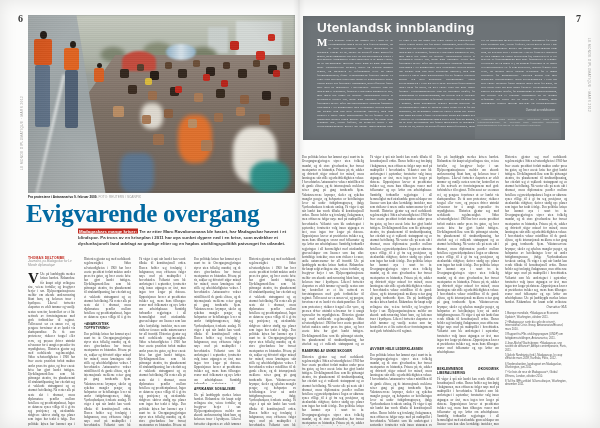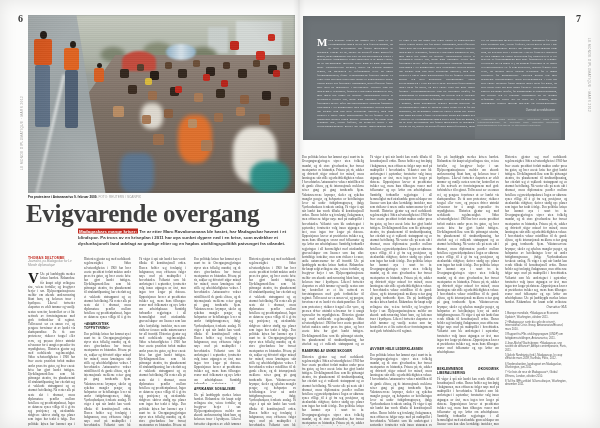--- a/index.html
+++ b/index.html
@@ -58,21 +58,21 @@
   .g-legs{border-radius:2px;}
   .ph-grain{left:0;top:0;width:267px;height:178px;
     background:repeating-linear-gradient(0deg,rgba(255,255,255,.03) 0 1px,rgba(0,0,0,.03) 1px 2px),
                radial-gradient(ellipse at 50% 40%,rgba(0,0,0,0) 60%,rgba(0,0,0,.10) 100%);}
   
   .cap{left:28px;top:195px;width:380px;height:8px;overflow:hidden;}
   .capin{width:200%;transform:scale(.5);transform-origin:0 0;font-size:6.4px;line-height:1.2;color:#9a9a98;}
   .capb{font-weight:bold;color:#222;}
   
   .headline{left:26px;top:200px;width:280px;font-family:"Liberation Serif",serif;font-weight:700;
-            font-size:25px;letter-spacing:-0.3px;color:#404040;}
+            font-size:25px;letter-spacing:-0.3px;color:#0369a1;}
   
   .lead{left:78px;top:228px;width:217px;height:26px;overflow:hidden;}
   .leadin{width:200%;transform:scale(.5);transform-origin:0 0;font-size:8.8px;line-height:1.38;font-weight:bold;color:#3c3c3c;text-align:left;}
   .lead-label{background:#c0281e;color:#fff;padding:0 2px;}
   
   .byl{left:28px;top:256px;width:47px;height:14px;overflow:hidden;}
   .bylin{width:200%;transform:scale(.5);transform-origin:0 0;}
   .byl-name{font-size:6.8px;font-weight:bold;color:#c0281e;letter-spacing:.3px;}
   .byl-role{font-size:6px;line-height:1.25;color:#8a8a8a;font-style:italic;}
   
@@ -187,20 +187,21 @@
   <div class="abs col" style="left:249px;top:257px;width:47px;height:169px;">
     <div class="g">Historien gjentar seg med nedslående regelmessighet. Siden selvstendigheten i 1960 har hver eneste president forlatt makten under press fra gaten, og hver eneste krise har gjort landet fattigere. Utviklingsmodellene som ble påtvunget utenfra, fra planøkonomi til strukturtilpasning, har etterlatt seg et vaklende statsapparat og en utarmet befolkning. Nå venter alle på neste akt i dramaet, mens diplomatene pendler mellom hotellene og presidentpalasset. Ingen av aktørene synes villige til å gi fra seg posisjoner, og utenlandske rådgivere skriver stadig nye planer som ingen har tenkt å følge. Den politiske krisen har lammet øya i snart tre år. Overgangsregjeringen styrer uten folkelig mandat, og de store giverlandene har frosset mesteparten av bistanden. Prisene på ris, sukker og drivstoff stiger måned for måned, mens lønningene står stille og arbeidsledigheten vokser. I hovedstaden vokser mistilliten til de gamle elitene, og de internasjonale meklerne reiser gang på gang tomhendte hjem. Valutareservene krymper, skoler og sykehus mangler penger, og halvparten av befolkningen lever nå under fattigdomsgrensen, ifølge Verdensbankens ferskeste anslag. Få våger å spå når landet kan vende tilbake til konstitusjonell orden. Hæren holder seg foreløpig i bakgrunnen, men offiserene følger nøye med på maktspillet i hovedstaden. Veikartet som ble undertegnet i september, forutsetter valg innen utgangen av året, men ingen tror lenger på datoene. Opposisjonen krever at presidenten trekker seg, mens hans tilhengere svarer med folkemøter og nye løfter om arbeidsplasser. Ute på landsbygda merkes krisen hardest. Risbøndene får knapt solgt avlingene sine, veiene forfaller, og kvegtyver herjer i sør. Hjelpeorganisasjonene melder om økende underernæring blant barn, og koleraen truer i kystbyene. Likevel fortsetter eksporten av edelt tømmer og vanilje nesten som før, kontrollert av et lite nettverk av forretningsmenn med gode forbindelser til regimet. Tollvesenet ser en annen vei, og pengene forsvinner ut av landet via skatteparadiser.</div>
   </div>
 
   <div class="abs fold"></div>
 
   <div class="abs pagenum" style="left:576px;top:13px;">7</div>
   <div class="abs vtext" style="left:590px;top:38px;transform:rotate(90deg) scale(.5);">LE MONDE DIPLOMATIQUE · MARS 2012</div>
 
   <div class="abs box">
+    <div class="box-title">Utenlandsk innblanding</div>
     <div class="bcol" style="left:14px;top:22px;width:76px;height:92px;">
       <div class="bg1"><span class="dcw">M</span><span>Den politiske krisen har lammet øya i snart tre år. Overgangsregjeringen styrer uten folkelig mandat, og de store giverlandene har frosset mesteparten av bistanden. Prisene på ris, sukker og drivstoff stiger måned for måned, mens lønningene står stille og arbeidsledigheten vokser. I hovedstaden Antananarivo vokser mistilliten til de gamle elitene, og de internasjonale meklerne reiser gang på gang tomhendte hjem. Valutareservene krymper, skoler og sykehus mangler penger, og halvparten av befolkningen lever nå under fattigdomsgrensen, ifølge Verdensbankens ferskeste anslag. Få våger å spå når landet kan vende tilbake til konstitusjonell orden. Hæren holder seg foreløpig i bakgrunnen, men offiserene følger nøye med på maktspillet i hovedstaden. Veikartet som ble undertegnet i september, forutsetter valg innen utgangen av året, men ingen tror lenger på datoene. Opposisjonen krever at presidenten trekker seg, mens hans tilhengere svarer med folkemøter og nye løfter om arbeidsplasser. Samtidig forhandler regjeringen i all hemmelighet med utenlandske gruveselskaper om lisenser som kan sikre kortsiktige inntekter, men som risikerer å rasere unike naturressurser for all fremtid. Ute på landsbygda merkes krisen hardest. Risbøndene får knapt solgt avlingene sine, veiene forfaller, og kvegtyver herjer i sør. Hjelpeorganisasjonene melder om økende underernæring blant barn, og koleraen truer i kystbyene. Likevel fortsetter eksporten av edelt tømmer og vanilje nesten som før, kontrollert av et lite nettverk av forretningsmenn med gode forbindelser til regimet. Tollvesenet ser en annen vei, og pengene forsvinner ut av landet via skatteparadiser. De få som protesterer, risikerer fengsel eller verre, og pressen driver utstrakt selvsensur for å unngå represalier fra myndighetene. Historien gjentar seg med nedslående regelmessighet. Siden selvstendigheten i 1960 har hver eneste president forlatt makten under press fra gaten, og hver eneste krise har gjort landet fattigere. Utviklingsmodellene som ble påtvunget utenfra, fra planøkonomi til strukturtilpasning, har etterlatt seg et vaklende statsapparat og en utarmet befolkning. Nå venter alle på neste akt i dramaet, mens diplomatene pendler mellom hotellene og presidentpalasset. Ingen av aktørene synes villige til å gi fra seg posisjoner, og utenlandske rådgivere skriver stadig nye planer som ingen har tenkt å følge.</span></div>
     </div>
     <div class="bcol" style="left:96px;top:22px;width:76px;height:92px;">
       <div class="bg1">Få våger å spå når landet kan vende tilbake til konstitusjonell orden. Hæren holder seg foreløpig i bakgrunnen, men offiserene følger nøye med på maktspillet i hovedstaden. Veikartet som ble undertegnet i september, forutsetter valg innen utgangen av året, men ingen tror lenger på datoene. Opposisjonen krever at presidenten trekker seg, mens hans tilhengere svarer med folkemøter og nye løfter om arbeidsplasser. Samtidig forhandler regjeringen i all hemmelighet med utenlandske gruveselskaper om lisenser som kan sikre kortsiktige inntekter, men som risikerer å rasere unike naturressurser for all fremtid. Historien gjentar seg med nedslående regelmessighet. Siden selvstendigheten i 1960 har hver eneste president forlatt makten under press fra gaten, og hver eneste krise har gjort landet fattigere. Utviklingsmodellene som ble påtvunget utenfra, fra planøkonomi til strukturtilpasning, har etterlatt seg et vaklende statsapparat og en utarmet befolkning. Nå venter alle på neste akt i dramaet, mens diplomatene pendler mellom hotellene og presidentpalasset. Ingen av aktørene synes villige til å gi fra seg posisjoner, og utenlandske rådgivere skriver stadig nye planer som ingen har tenkt å følge. Den politiske krisen har lammet øya i snart tre år. Overgangsregjeringen styrer uten folkelig mandat, og de store giverlandene har frosset mesteparten av bistanden. Prisene på ris, sukker og drivstoff stiger måned for måned, mens lønningene står stille og arbeidsledigheten vokser. I hovedstaden vokser mistilliten til de gamle elitene, og de internasjonale meklerne reiser gang på gang tomhendte hjem. Ute på landsbygda merkes krisen hardest. Risbøndene får knapt solgt avlingene sine, veiene forfaller, og kvegtyver herjer i sør. Hjelpeorganisasjonene melder om økende underernæring blant barn, og koleraen truer i kystbyene. Likevel fortsetter eksporten av edelt tømmer og vanilje nesten som før, kontrollert av et lite nettverk av forretningsmenn med gode forbindelser til regimet.</div>
     </div>
     <div class="bcol" style="left:178px;top:22px;width:76px;height:66px;">
       <div class="bg1">Ute på landsbygda merkes krisen hardest. Risbøndene får knapt solgt avlingene sine, veiene forfaller, og kvegtyver herjer i sør. Hjelpeorganisasjonene melder om økende underernæring blant barn, og koleraen truer i kystbyene. Likevel fortsetter eksporten av edelt tømmer og vanilje nesten som før, kontrollert av et lite nettverk av forretningsmenn med gode forbindelser til regimet. Tollvesenet ser en annen vei, og pengene forsvinner ut av landet via skatteparadiser. De få som protesterer, risikerer fengsel eller verre, og pressen driver utstrakt selvsensur for å unngå represalier fra myndighetene. Historien gjentar seg med nedslående regelmessighet. Siden selvstendigheten i 1960 har hver eneste president forlatt makten under press fra gaten, og hver eneste krise har gjort landet fattigere. Utviklingsmodellene som ble påtvunget utenfra, fra planøkonomi til strukturtilpasning, har etterlatt seg et vaklende statsapparat og en utarmet befolkning. Nå venter alle på neste akt i dramaet, mens diplomatene pendler mellom hotellene og presidentpalasset. Ingen av aktørene synes villige til å gi fra seg posisjoner, og utenlandske rådgivere skriver stadig nye planer som ingen har tenkt å følge. Den politiske krisen har lammet øya i snart tre år. Overgangsregjeringen styrer uten folkelig mandat, og de store giverlandene har frosset mesteparten av bistanden. Prisene på ris, sukker og drivstoff stiger måned for måned, mens lønningene står stille og arbeidsledigheten vokser. I hovedstaden vokser mistilliten til de gamle elitene, og de internasjonale meklerne reiser gang på gang tomhendte hjem. Valutareservene krymper, skoler og sykehus mangler penger, og halvparten av befolkningen lever nå under fattigdomsgrensen. Få våger å spå når landet kan vende tilbake til konstitusjonell orden. Hæren holder seg foreløpig i bakgrunnen, men offiserene følger nøye med på maktspillet i hovedstaden. Veikartet som ble undertegnet i september, forutsetter valg innen utgangen av året, men ingen tror lenger på datoene. Opposisjonen krever at presidenten trekker seg, mens hans tilhengere svarer med folkemøter og nye løfter om arbeidsplasser.</div>
     </div>
     <div class="box-byl">

